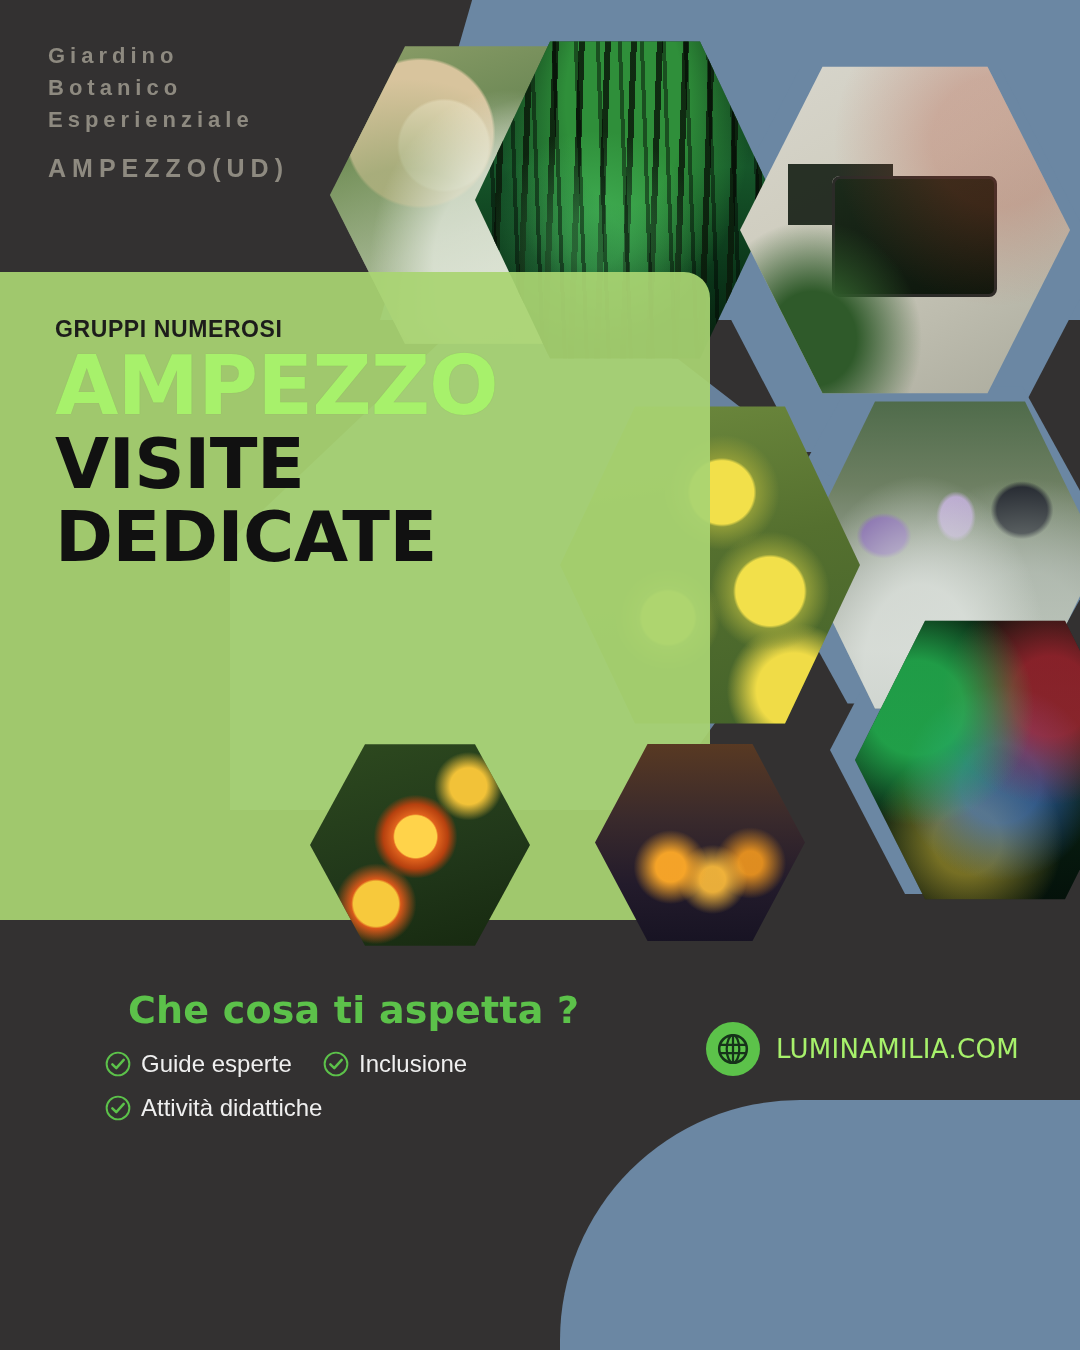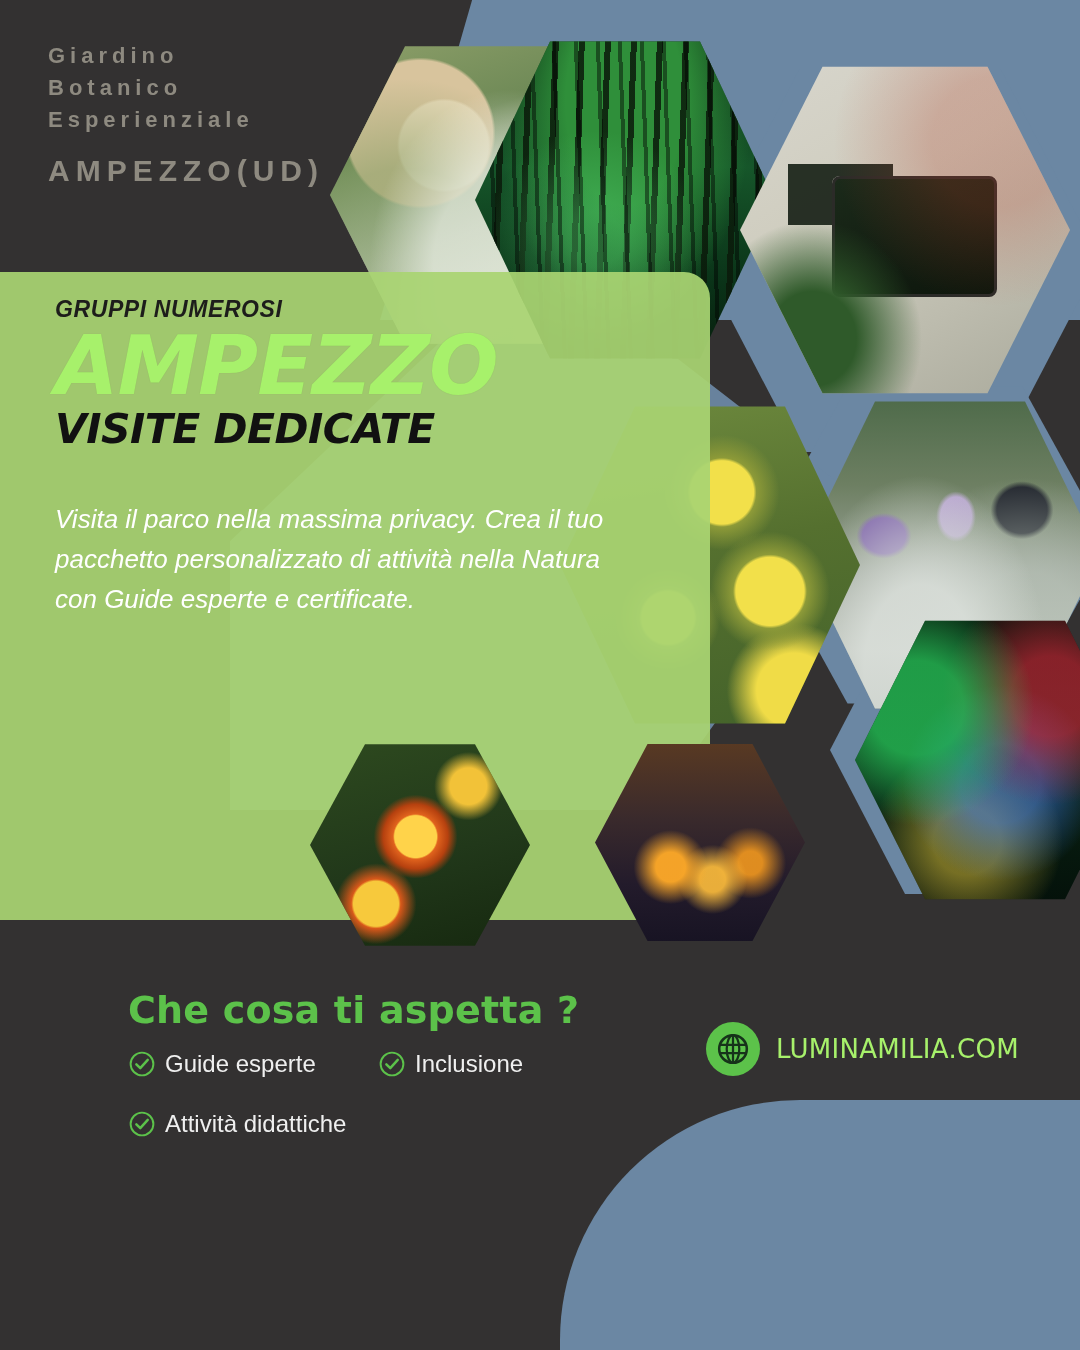--- a/index.html
+++ b/index.html
@@ -161,72 +161,71 @@
 
   
   .green-panel {
     position: absolute;
     left: -20px; top: 272px; width: 730px; height: 648px;
     background: #a9d472;
     opacity: .93;
     border-radius: 0 26px 26px 0;
   }
   .green-panel-content {
-    position: absolute; left: 55px; top: 296px; width: 620px;
+    position: absolute; left: 55px; top: 316px; width: 620px;
     z-index: 6;
-    font-style: italic;
   }
   .eyebrow {
     font-size: 23px; font-weight: bold; letter-spacing: .6px;
     color: #1d1d1b; margin-bottom: 4px;
   }
   .title-big {
     font-family: "DejaVu Sans", sans-serif;
     font-size: 82px; line-height: .96; font-weight: bold;
     letter-spacing: -1px; color: #a7f16b;
     -webkit-text-stroke: 0px;
     text-shadow: 0 0 1px rgba(0,0,0,.15);
   }
   .title-sub {
     font-family: "DejaVu Sans", sans-serif;
-    font-size: 41px; line-height: 1.05; font-weight: bold;
+    font-size: 70px; line-height: 1.05; font-weight: bold;
     letter-spacing: -.5px; color: #111;
     margin-top: 2px;
   }
   .body-text {
     margin-top: 48px;
     font-size: 26px; line-height: 1.55; color: #ffffff;
     max-width: 570px;
   }
 
   
   .brand {
     position: absolute; left: 48px; top: 40px; z-index: 7;
   }
   .brand-line {
     font-size: 22px; font-weight: bold; letter-spacing: 5px;
     color: #8e8a80; line-height: 1.45;
   }
   .brand-city {
     margin-top: 18px;
-    font-size: 30px; font-weight: bold; letter-spacing: 6px;
+    font-size: 25px; font-weight: bold; letter-spacing: 6px;
     color: #8e8a80;
   }
 
   
   .q-title {
     position: absolute; left: 128px; top: 988px;
     font-family: "DejaVu Sans", sans-serif;
     font-size: 38px; font-weight: bold; color: #5cc24a;
     letter-spacing: .2px;
   }
   .features {
-    position: absolute; left: 129px; top: 1050px;
+    position: absolute; left: 105px; top: 1050px;
     display: grid; grid-template-columns: 218px 260px;
-    row-gap: 16px; column-gap: 0; gap: 32px;
+    row-gap: 16px; column-gap: 0;
   }
   .feat { display: flex; align-items: center; gap: 10px; }
   .feat-label { font-size: 24px; color: #efefef; }
   .check { width: 26px; height: 26px; flex: none; }
 
   .info-box {
     position: absolute; left: 706px; top: 1022px;
     display: flex; align-items: center; gap: 16px;
   }
   .globe {
@@ -284,21 +283,20 @@
     <div class="brand-line">Giardino</div>
     <div class="brand-line">Botanico</div>
     <div class="brand-line">Esperienziale</div>
     <div class="brand-city">AMPEZZO(UD)</div>
   </div>
 
   <div class="green-panel-content">
     <div class="eyebrow">GRUPPI NUMEROSI</div>
     <div class="title-big">AMPEZZO</div>
     <div class="title-sub">VISITE DEDICATE</div>
-    <div class="body-text">Visita il parco nella massima privacy. Crea il tuo pacchetto personalizzato di attività nella Natura con Guide esperte e certificate.</div>
   </div>
 
   <div class="q-title">Che cosa ti aspetta ?</div>
 
   <div class="features">
     <div class="feat">
       <svg class="check" viewBox="0 0 24 24">
         <circle cx="12" cy="12" r="10.5" fill="none" stroke="#5cc24a" stroke-width="1.8"></circle>
         <path d="M6.8 12.3 L10.4 15.8 L17.3 8.2" fill="none" stroke="#5cc24a" stroke-width="2.3" stroke-linecap="round" stroke-linejoin="round"></path>
       </svg>

